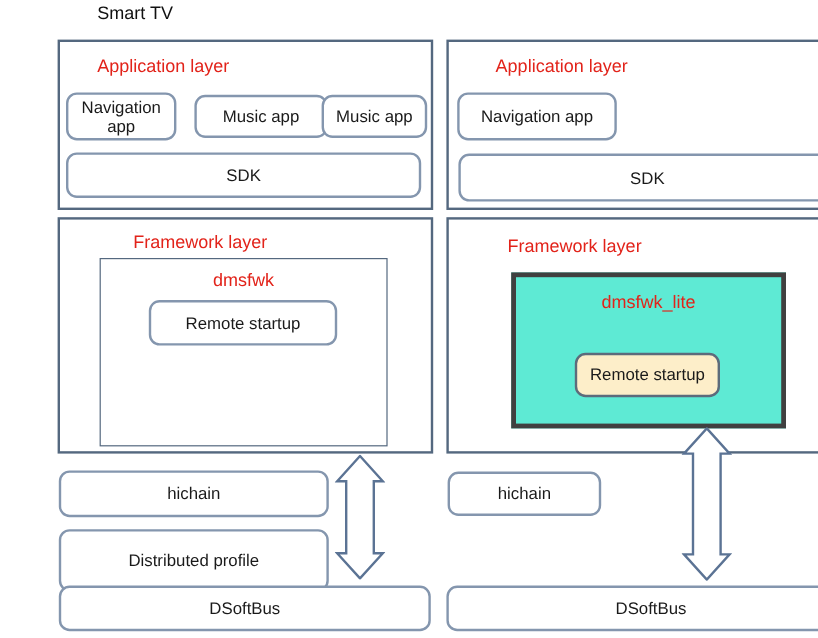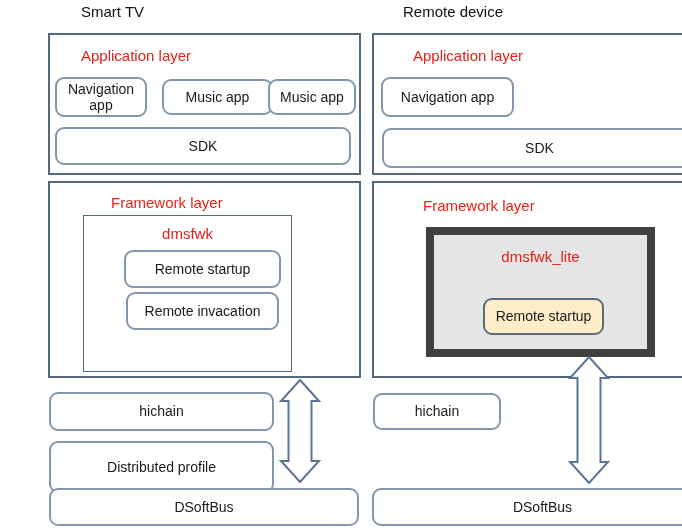--- a/index.html
+++ b/index.html
@@ -11,49 +11,47 @@
   .outer-box{position:absolute;border:2px solid #54687f;background:#ffffff;box-sizing:border-box;}
   .inner-box{position:absolute;border:1.5px solid #54687f;background:#ffffff;box-sizing:border-box;}
   .red-label{position:absolute;font-size:15px;color:#e2231a;white-space:nowrap;}
   .red-label.centered{left:0;right:0;text-align:center;}
   .rbox{
     position:absolute;border:2px solid #8496ae;border-radius:9px;background:#ffffff;
     box-sizing:border-box;display:flex;align-items:center;justify-content:center;
     text-align:center;font-size:14px;line-height:1.15;padding:2px 4px;color:#1a1a1a;
   }
   .lite-box{
-    position:absolute;border:8px solid #404040;background:#e5e5e5;box-sizing:border-box;
+    position:absolute;border:4px solid #404040;background:#5eead4;box-sizing:border-box;
   }
   .yellow{
     background:#fdeec9;border:2px solid #5d6b7b;
   }
   .arrow{position:absolute;z-index:5;}
 </style>
 </head>
 <body>
 
 <div class="canvas">
 
   <div class="col-title" style="left:40px;top:3px;">Smart TV</div>
-  <div class="col-title" style="left:362px;top:3px;">Remote device</div>
 
   <div class="outer-box" style="left:7px;top:33px;width:313px;height:142px;">
     <div class="red-label" style="left:31px;top:12px;">Application layer</div>
     <div class="rbox" style="left:5px;top:42px;width:92px;height:40px;">Navigation app</div>
     <div class="rbox" style="left:112px;top:44px;width:111px;height:36px;">Music app</div>
     <div class="rbox" style="left:218px;top:44px;width:88px;height:36px;">Music app</div>
     <div class="rbox" style="left:5px;top:92px;width:296px;height:38px;">SDK</div>
   </div>
 
   <div class="outer-box" style="left:7px;top:181px;width:313px;height:197px;">
     <div class="red-label" style="left:61px;top:11px;">Framework layer</div>
-    <div class="inner-box" style="left:33px;top:32px;width:209px;height:157px;">
+    <div class="inner-box" style="left:33px;top:32px;width:240px;height:157px;">
       <div class="red-label centered" style="top:9px;">dmsfwk</div>
       <div class="rbox" style="left:40px;top:34px;width:157px;height:38px;">Remote startup</div>
-      <div class="rbox" style="left:42px;top:76px;width:153px;height:38px;">Remote invacation</div>
     </div>
   </div>
 
   <div class="rbox" style="left:8px;top:392px;width:225px;height:39px;">hichain</div>
   <div class="rbox" style="left:8px;top:441px;width:225px;height:52px;">Distributed profile</div>
   <div class="rbox" style="left:8px;top:488px;width:310px;height:38px;">DSoftBus</div>
 
   <svg class="arrow" style="left:238px;top:379px;" width="42" height="104" viewBox="0 0 42 104">
     <path d="M21 1 L40 22 L32.5 22 L32.5 82 L40 82 L21 103 L2 82 L9.5 82 L9.5 22 L2 22 Z" fill="#ffffff" stroke="#5b7394" stroke-width="2"></path>
   </svg>

